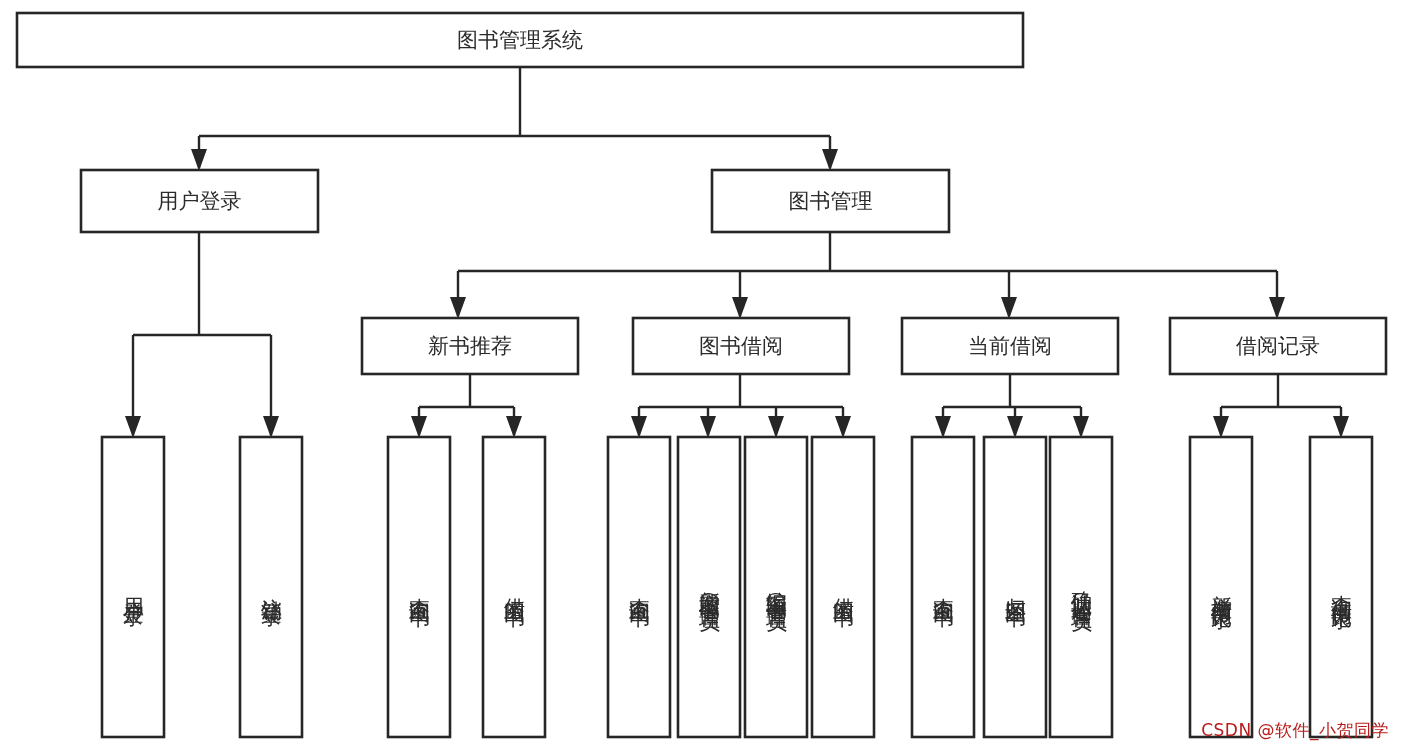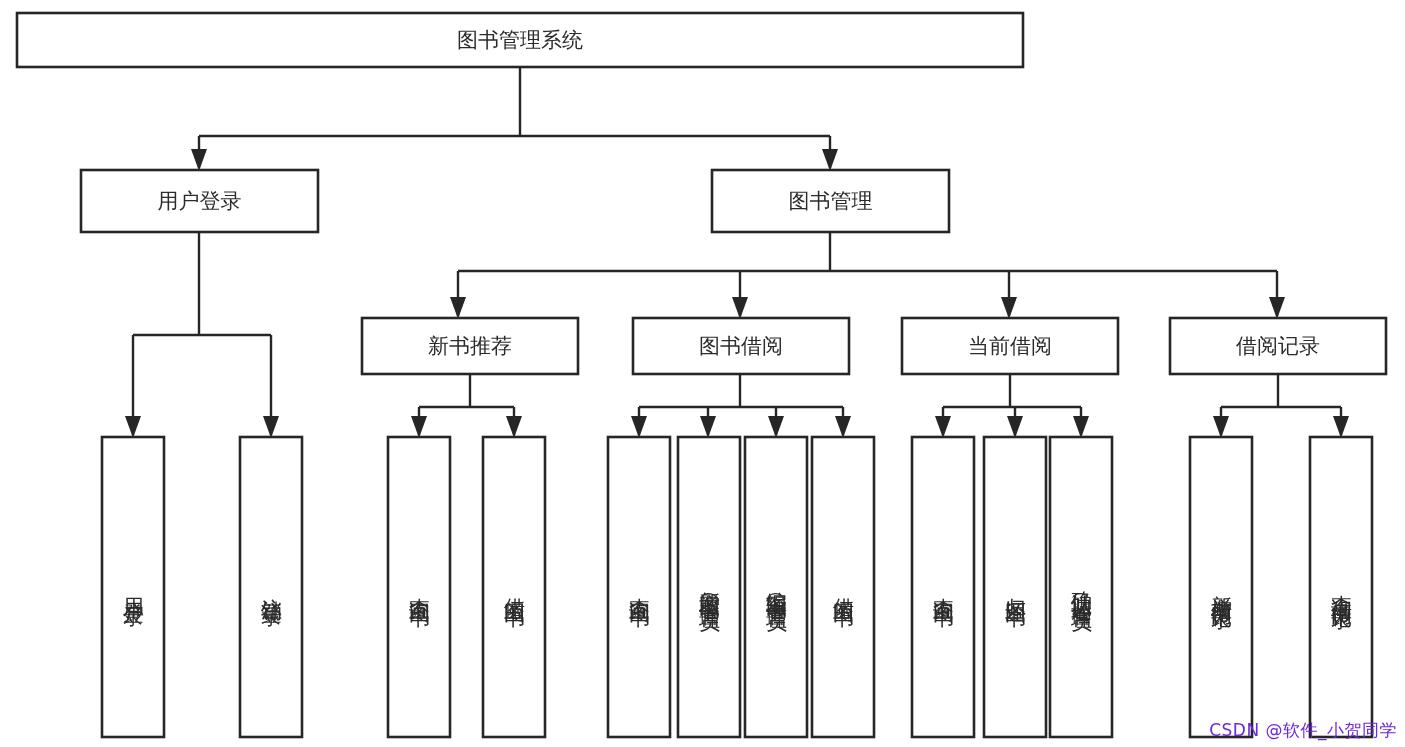--- a/index.html
+++ b/index.html
@@ -62,25 +62,25 @@
     font-family: "DejaVu Sans", "Liberation Sans", sans-serif;
     font-size: 21px;
     line-height: 1.28;
     letter-spacing: 3px;
     color: #2b2b2b;
     white-space: nowrap;
     text-align: center;
   }
   #watermark {
     position: absolute;
-    right: 16px;
+    right: 24px;
     bottom: 5px;
     font-family: "DejaVu Sans", "Liberation Sans", sans-serif;
     font-size: 17px;
-    color: #6d28d9;
+    color: #b91c1c;
     letter-spacing: 0.5px;
     white-space: nowrap;
   }
 </style>
 </head>
 <body>
 
 <div id="diagram-root">
 
   <svg class="flow" viewBox="0 0 1405 747">

